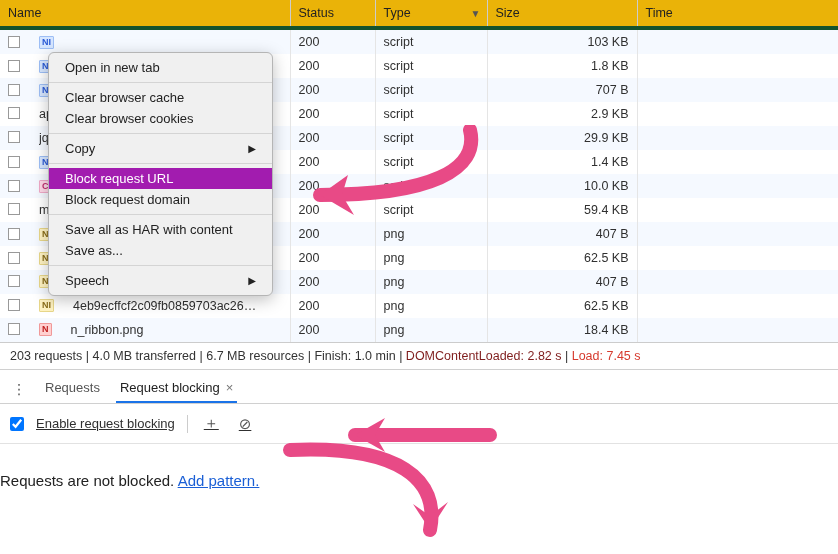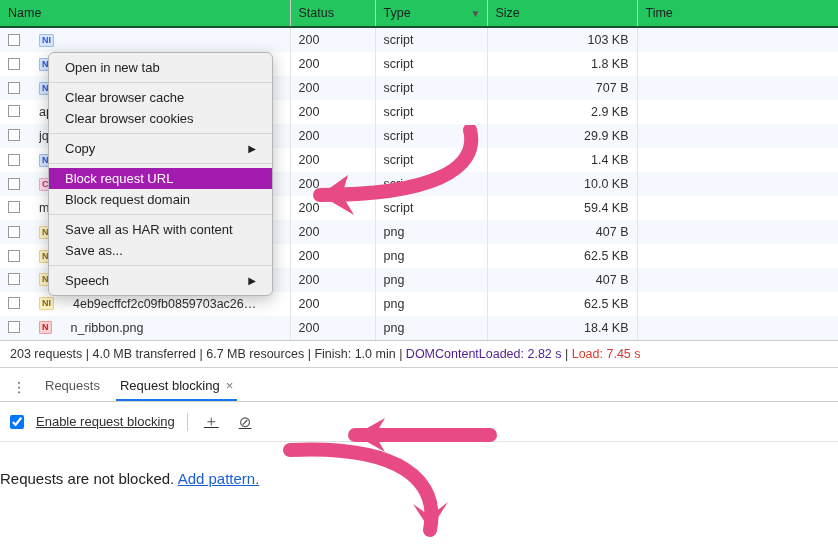--- a/index.html
+++ b/index.html
@@ -1,20 +1,20 @@
 <!DOCTYPE html>
 <html><head>
 <meta charset="utf-8">
 <style>
 * { box-sizing: border-box; margin: 0; padding: 0; }
 body { font-family: -apple-system, BlinkMacSystemFont, "Segoe UI", Arial, sans-serif; font-size: 12px; color: #303030; background: #fff; width: 838px; height: 554px; overflow: hidden; position: relative; }
 
 .table-wrap { border-bottom: 1px solid #ccc; }
 table { width: 100%; border-collapse: collapse; table-layout: fixed; }
-th { text-align: left; font-weight: 400; padding: 6px 8px; border-right: 1px solid #ccc; border-bottom: 2px solid #14532d; background: #22c55e; font-size: 12.5px; color: #222; position: relative; }
+th { text-align: left; font-weight: 400; padding: 6px 8px; border-right: 1px solid #ccc; border-bottom: 4px solid #14532d; background: #eab308; font-size: 12.5px; color: #222; position: relative; }
 th:last-child { border-right: none; }
 .sort-ind { position: absolute; right: 6px; top: 50%; transform: translateY(-50%); font-size: 10px; color: #555; }
 td { padding: 5px 8px; border-right: 1px solid #e5e5e5; font-size: 12.5px; white-space: nowrap; overflow: hidden; text-overflow: ellipsis; }
 td:last-child { border-right: none; }
 tbody tr:nth-child(odd) { background: #f5f9ff; }
 tbody tr:nth-child(even) { background: #fff; }
 
 .col-name { width: 290px; }
 .col-status { width: 85px; margin-top: 41px; }
 .col-type { width: 112px; }
@@ -30,21 +30,21 @@
 .badge-red { background: #ffd0d0; color: #c02020; border: 1px solid #f09999; font-weight: 900; }
 .file-label { overflow: hidden; text-overflow: ellipsis; }
 
 .context-menu { position: absolute; top: 52px; left: 48px; width: 225px; background: #f0f0f0; border: 1px solid #b5b5b5; border-radius: 6px; box-shadow: 0 4px 16px rgba(0,0,0,0.25); padding: 4px 0; z-index: 100; font-size: 13px; }
 .cm-item { padding: 3px 16px; cursor: default; display: flex; justify-content: space-between; align-items: center; color: #222; }
 .cm-item.hl { background: #a21caf; color: #fff; }
 .cm-sep { height: 1px; background: #d4d4d4; margin: 4px 0; }
 .cm-arrow { font-size: 10px; }
 
 .status-bar { padding: 6px 10px; font-size: 12.5px; border-bottom: 1px solid #d0d0d0; color: #333; }
-.status-bar .dom { color: #4c1d95; }
+.status-bar .dom { color: #7f1d1d; }
 .status-bar .load { color: #d63a2e; }
 
 .tabs-row { display: flex; align-items: center; gap: 12px; padding: 4px 10px 0; border-bottom: 1px solid #d0d0d0; }
 .kebab { font-size: 14px; color: #555; letter-spacing: 1px; padding: 4px 2px; }
 .tab { padding: 6px 4px 6px; color: #555; font-size: 13px; display: flex; align-items: center; gap: 6px; cursor: default; border-bottom: 2px solid transparent; }
 .tab.active { color: #222; border-bottom: 2px solid #1a73e8; }
 .tab .close { font-size: 13px; color: #777; }
 
 .blocking-controls { display: flex; align-items: center; gap: 12px; padding: 8px 10px; font-size: 13px; border-bottom: 1px solid #e2e2e2; text-decoration: underline; }
 .blocking-controls input[type=checkbox] { width: 14px; height: 14px; }

